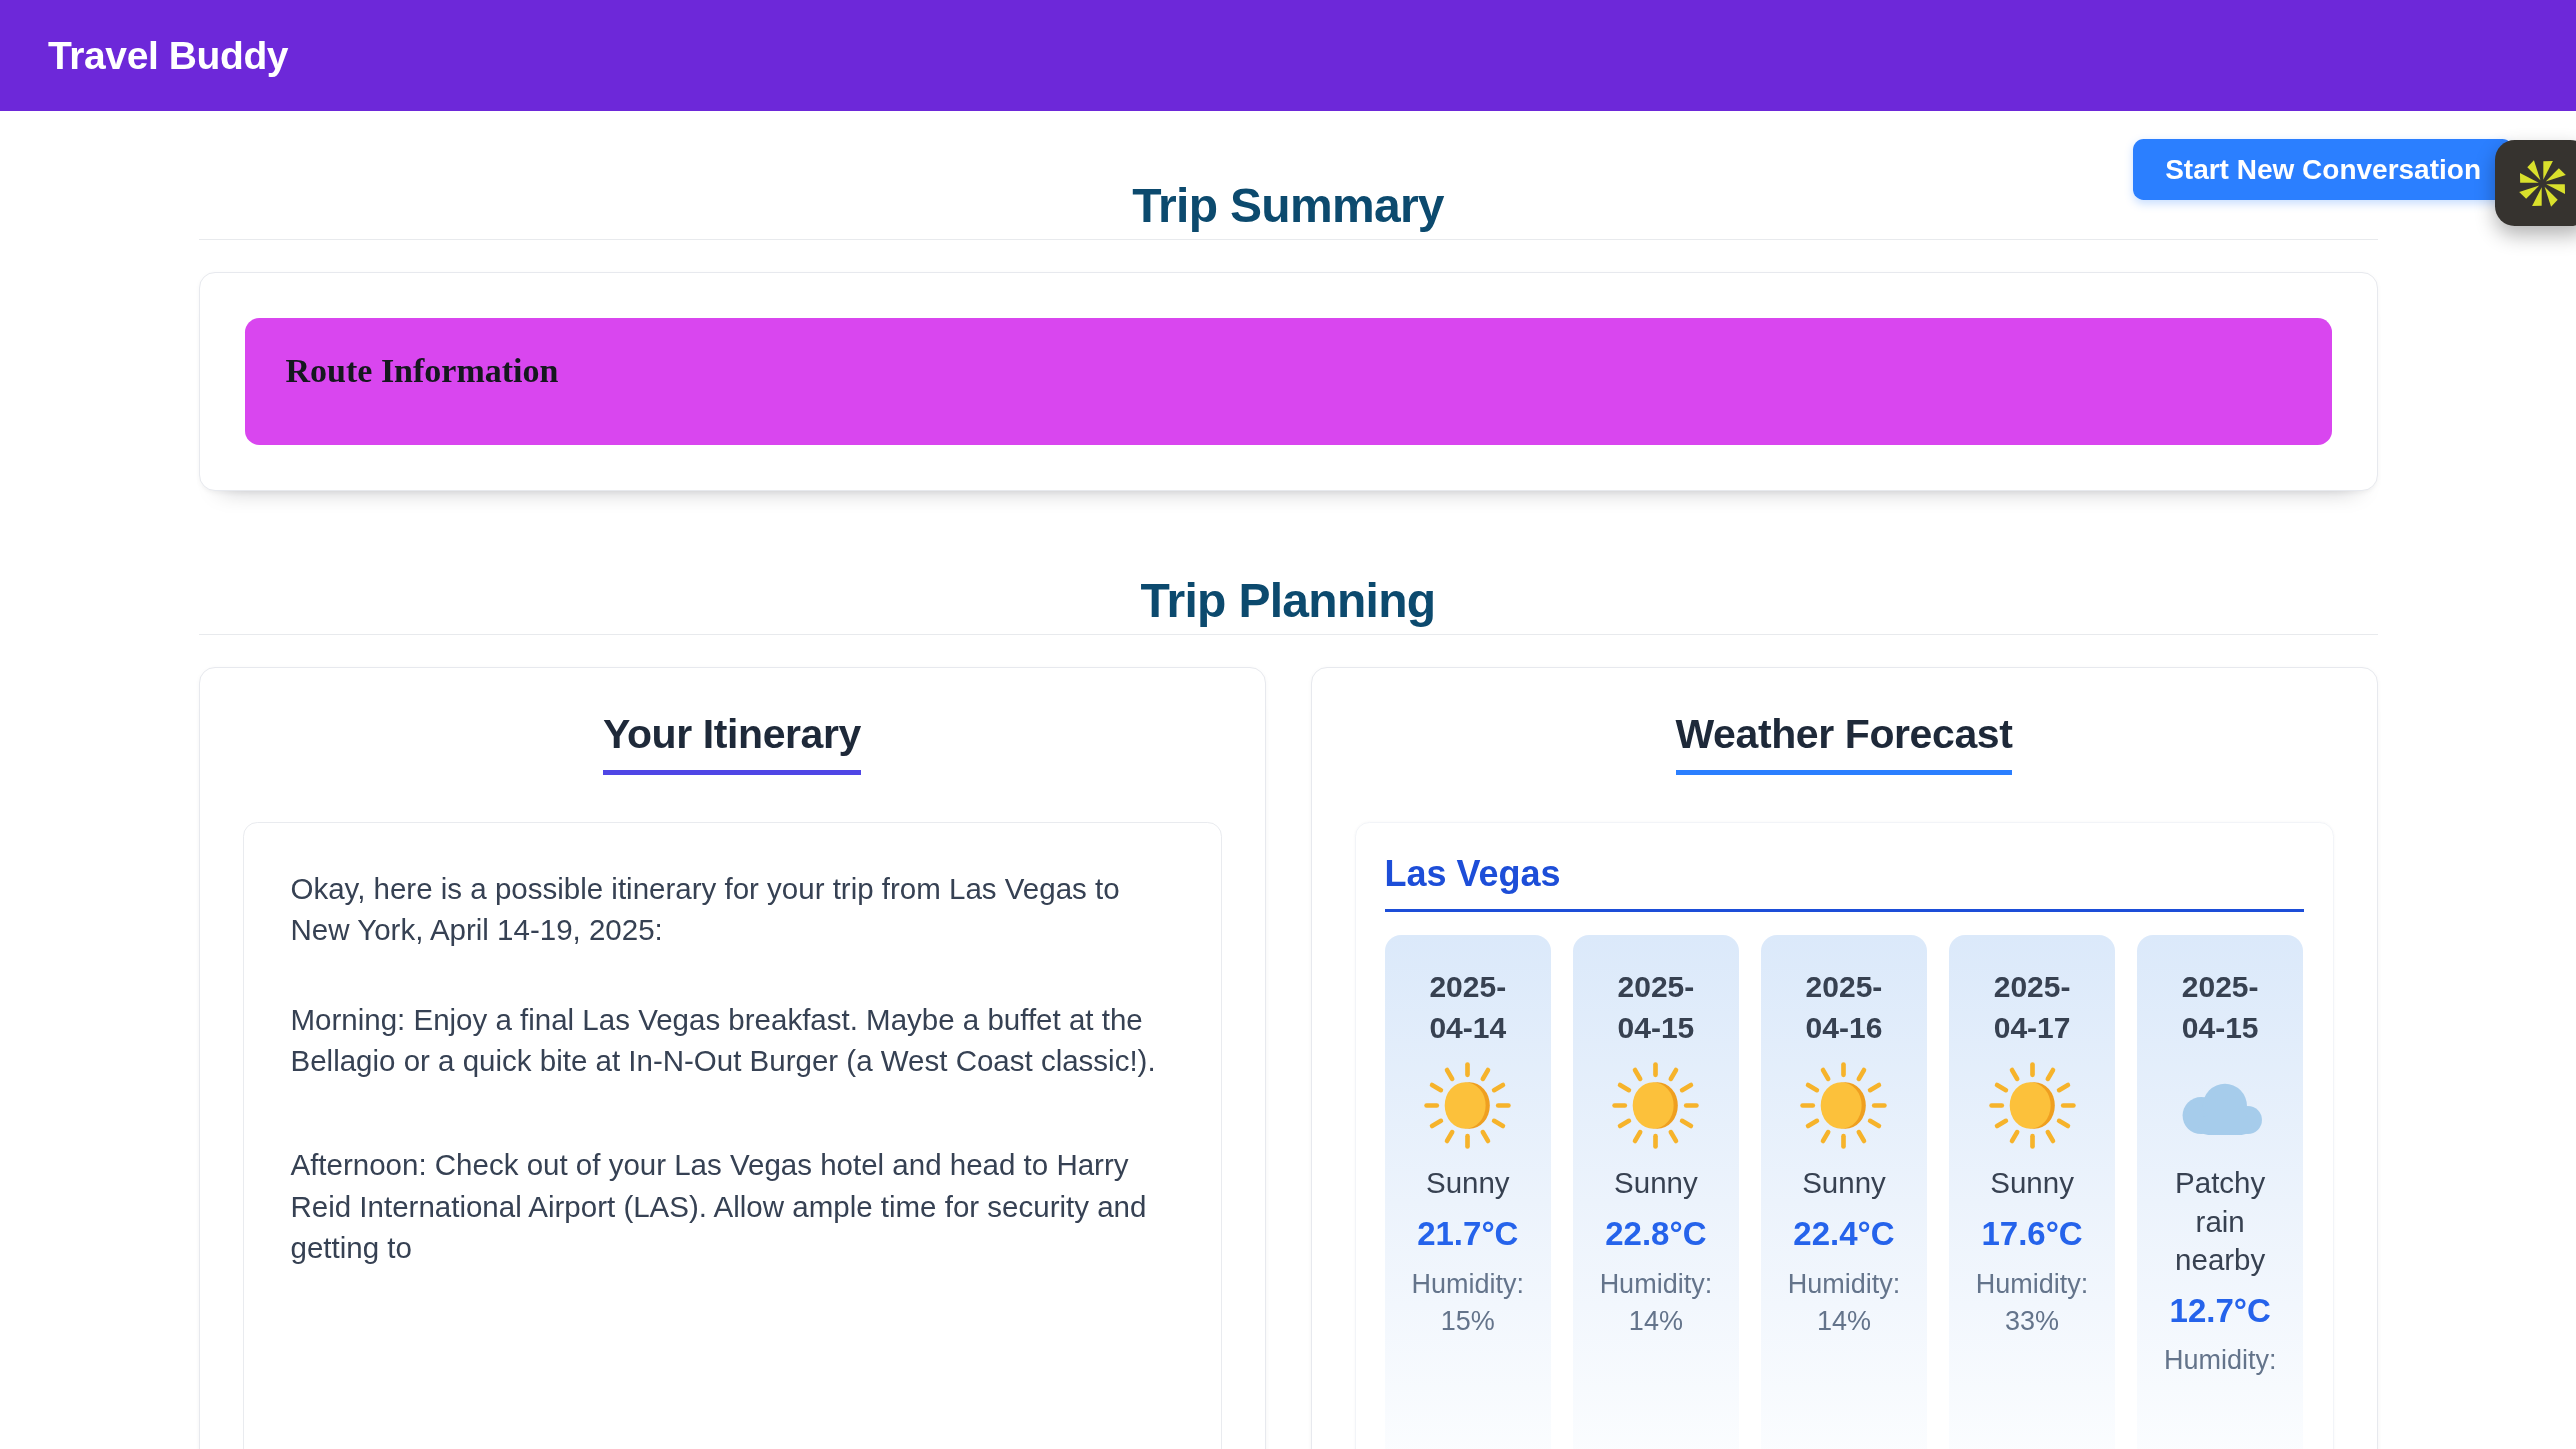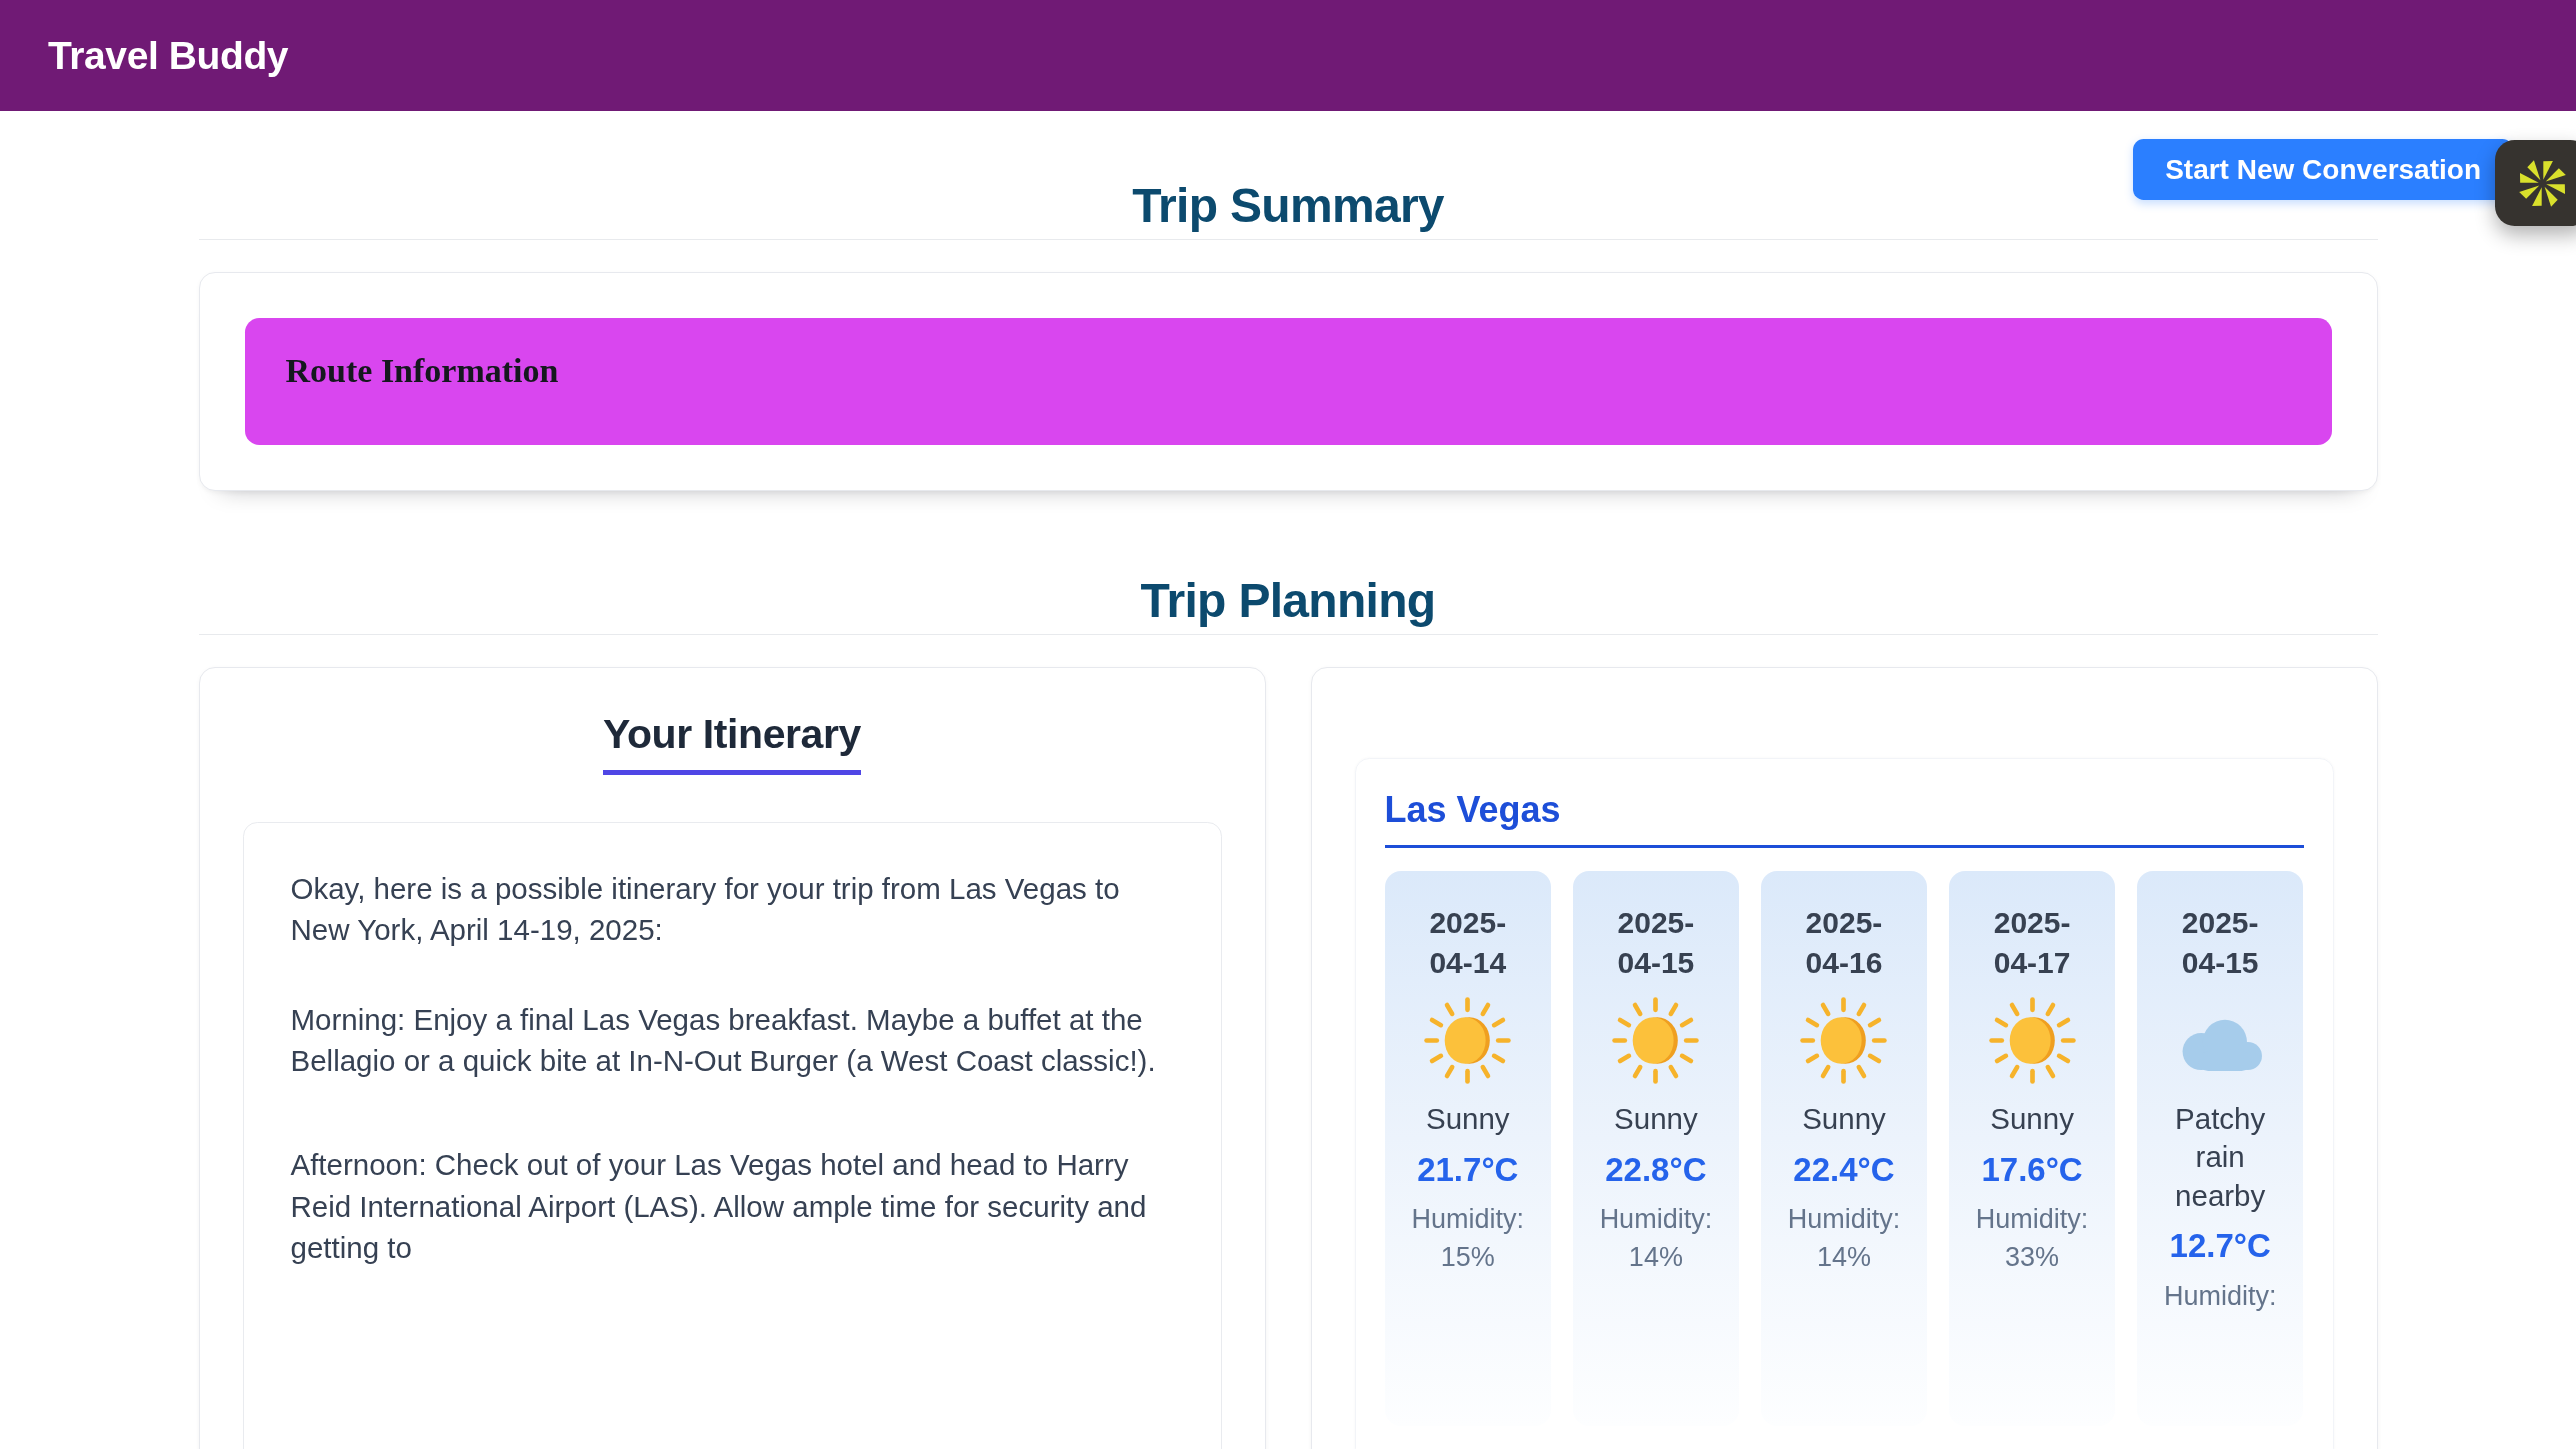--- a/index.html
+++ b/index.html
@@ -3,21 +3,21 @@
 <meta charset="utf-8">
 <style>
   * { box-sizing: border-box; }
   html,body { margin:0; padding:0; }
   body {
     width:2576px; height:1449px; overflow:hidden; position:relative;
     background:#ffffff; font-family:"Liberation Sans", sans-serif; color:#1e2939;
   }
   
   .app-header {
-    height:111px; background:#701a75; display:flex; align-items:center;
+    height:111px; background:#6d28d9; display:flex; align-items:center;
     padding-left:48px;
   }
   .app-title { color:#ffffff; font-size:39px; font-weight:700; letter-spacing:-0.4px; }
 
   
   .new-convo-btn {
     position:absolute; top:139px; right:63px; z-index:5;
     height:61px; padding:0 32px; border:none; border-radius:10.7px;
     background:#2b7fff; color:#ffffff; font-family:inherit;
     font-size:28px; font-weight:700; cursor:pointer;
@@ -144,20 +144,23 @@
           <span class="card-title">Your Itinerary</span>
         </div>
         <div class="itinerary-inner">
           <p class="intro">Okay, here is a possible itinerary for your trip from Las Vegas to New York, April 14-19, 2025:</p>
           <p>Morning: Enjoy a final Las Vegas breakfast. Maybe a buffet at the Bellagio or a quick bite at In-N-Out Burger (a West Coast classic!).</p>
           <p>Afternoon: Check out of your Las Vegas hotel and head to Harry Reid International Airport (LAS). Allow ample time for security and getting to</p>
         </div>
       </div>
 
       <div class="outer-card panel-card">
+        <div class="card-title-wrap">
+          <span class="card-title blue-underline">Weather Forecast</span>
+        </div>
         <div class="weather-inner">
           <h3 class="city-title">Las Vegas</h3>
           <hr class="city-rule">
           <div class="days" id="days-row">
   <div class="day-card">
     <div class="day-date">2025-04-14</div>
     <div class="day-icon icon-sun">
       <svg width="93" height="93" viewBox="0 0 100 100">
         <g stroke="#f6b32b" stroke-width="5" stroke-linecap="round" class="sun-rays">
                       <line x1="83" y1="50" x2="94" y2="50"></line>

